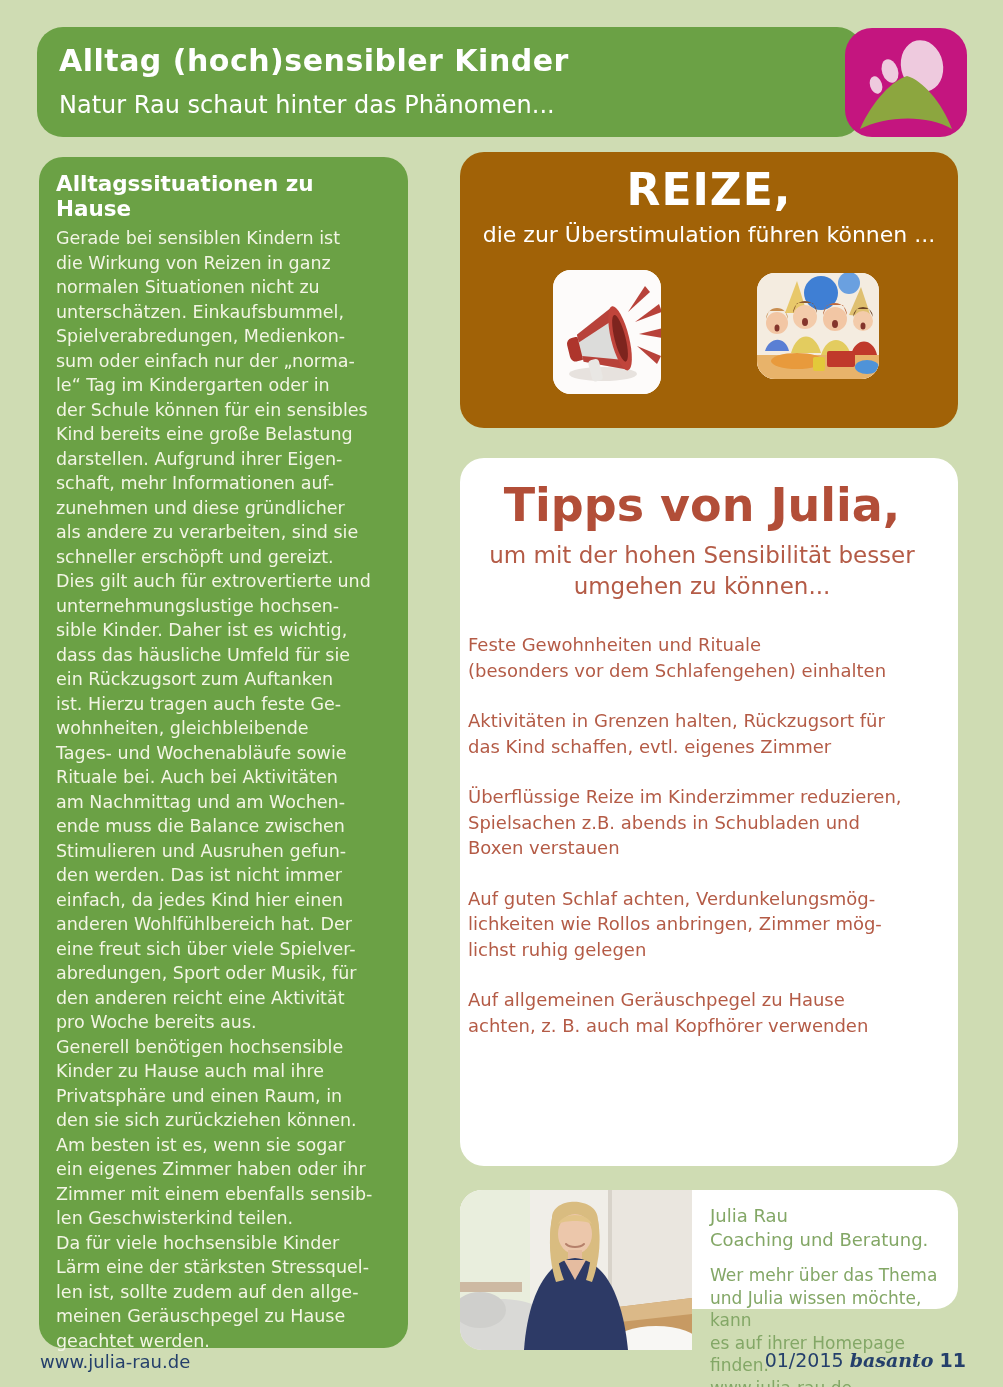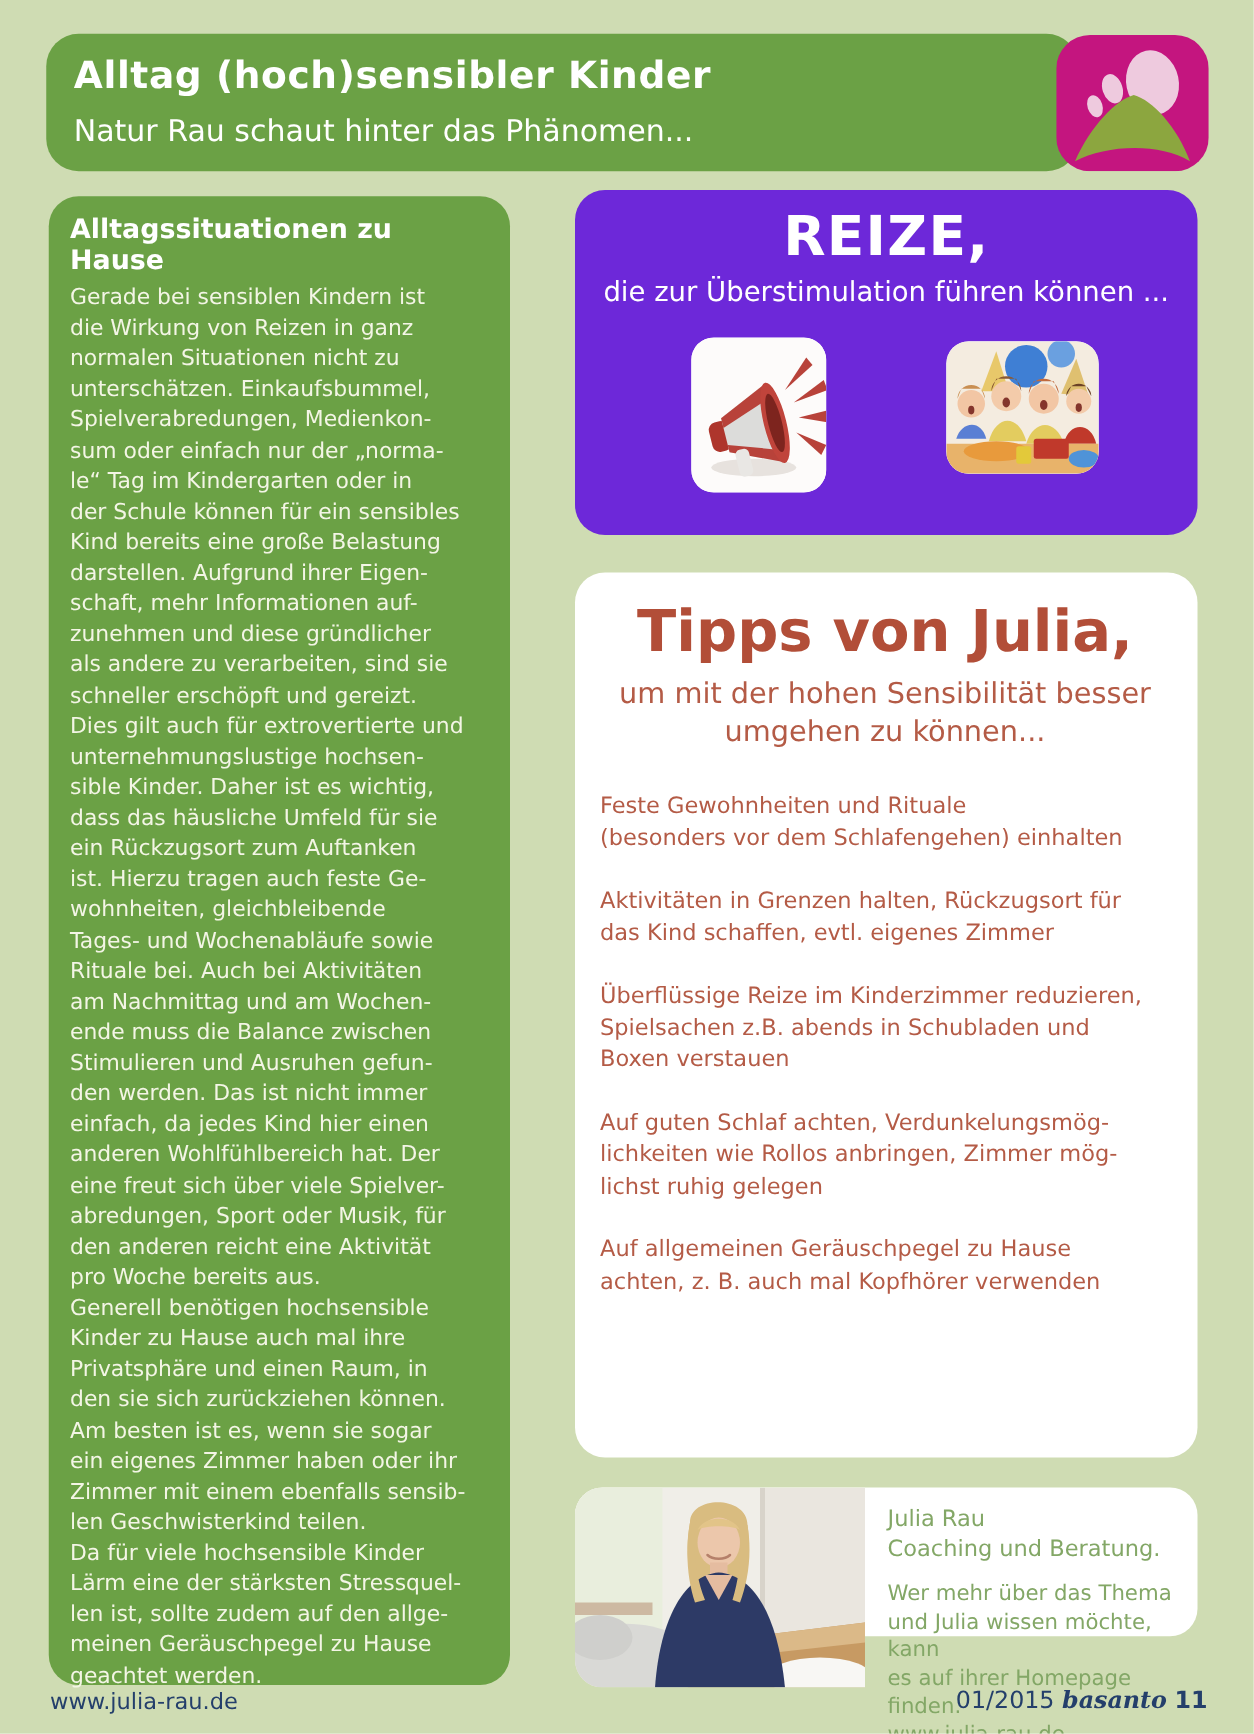--- a/index.html
+++ b/index.html
@@ -33,34 +33,34 @@
     position:absolute;left:39px;top:157px;width:369px;height:1191px;
     background:#6ba145;border-radius:24px;box-sizing:border-box;
     padding:12px 16px 12px 17px;color:#f3f5e5;
   }
   .left-heading{font-size:21.5px;font-weight:bold;color:#ffffff;margin:2px 0 5px 0;}
   .left-body{font-size:17.5px;line-height:24.5px;}
 
   
   .reize-box{
     position:absolute;left:460px;top:152px;width:498px;height:276px;
-    background:#6d28d9;border-radius:24px;color:#ffffff;box-sizing:border-box;
+    background:#a16207;border-radius:24px;color:#ffffff;box-sizing:border-box;
   }
   .reize-title{position:absolute;left:0;top:12px;width:100%;text-align:center;
     font-size:44px;font-weight:bold;letter-spacing:1px;}
   .reize-sub{position:absolute;left:0;top:70px;width:100%;text-align:center;font-size:22px;}
   .tile{position:absolute;border-radius:18px;overflow:hidden;background:#ffffff;}
   .tile-megaphone{left:93px;top:118px;width:108px;height:124px;}
   .tile-kids{left:297px;top:121px;width:122px;height:106px;}
 
   
   .tips-box{
     position:absolute;left:460px;top:458px;width:498px;height:708px;
     background:#ffffff;border-radius:24px;box-sizing:border-box;
-    padding:14px 22px 0 20px;color:#b45b46;
+    padding:14px 22px 0 8px;color:#b45b46;
   }
   .tips-heading{text-align:center;font-size:46px;font-weight:bold;color:#b24e38;margin:6px 0 8px 0;}
   .tips-sub{text-align:center;font-size:23px;line-height:31px;margin-bottom:30px;}
   .tip-item{font-size:18px;line-height:25.5px;margin-bottom:25px;}
 
   
   .profile-box{
     position:absolute;left:460px;top:1190px;width:498px;height:119px;
     background:#ffffff;border-radius:22px;color:#83a766;
   }

